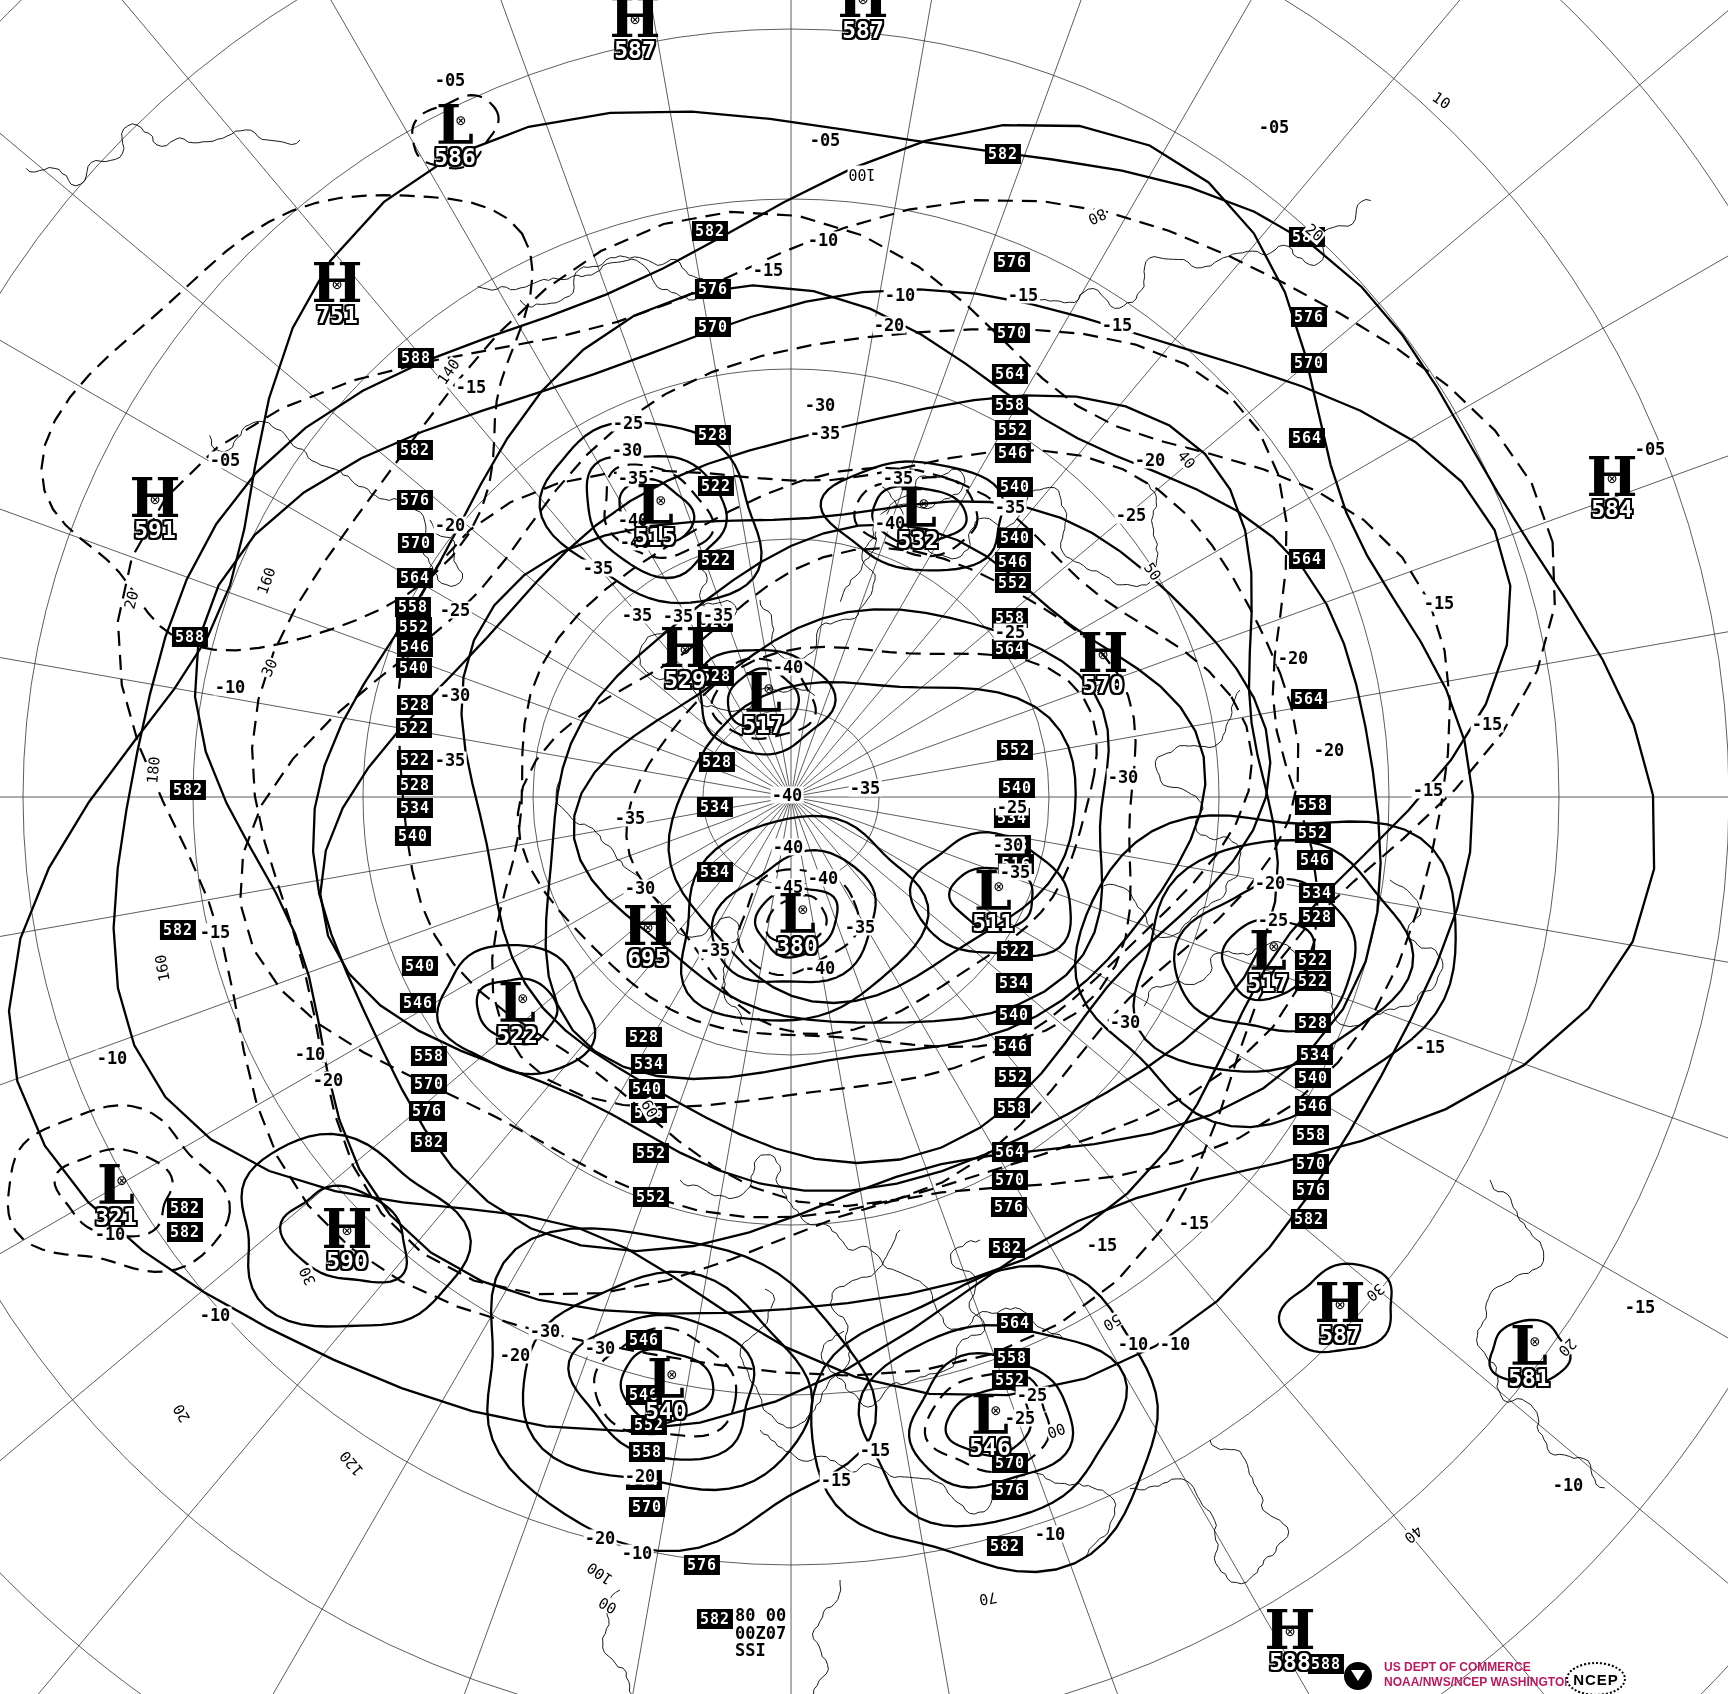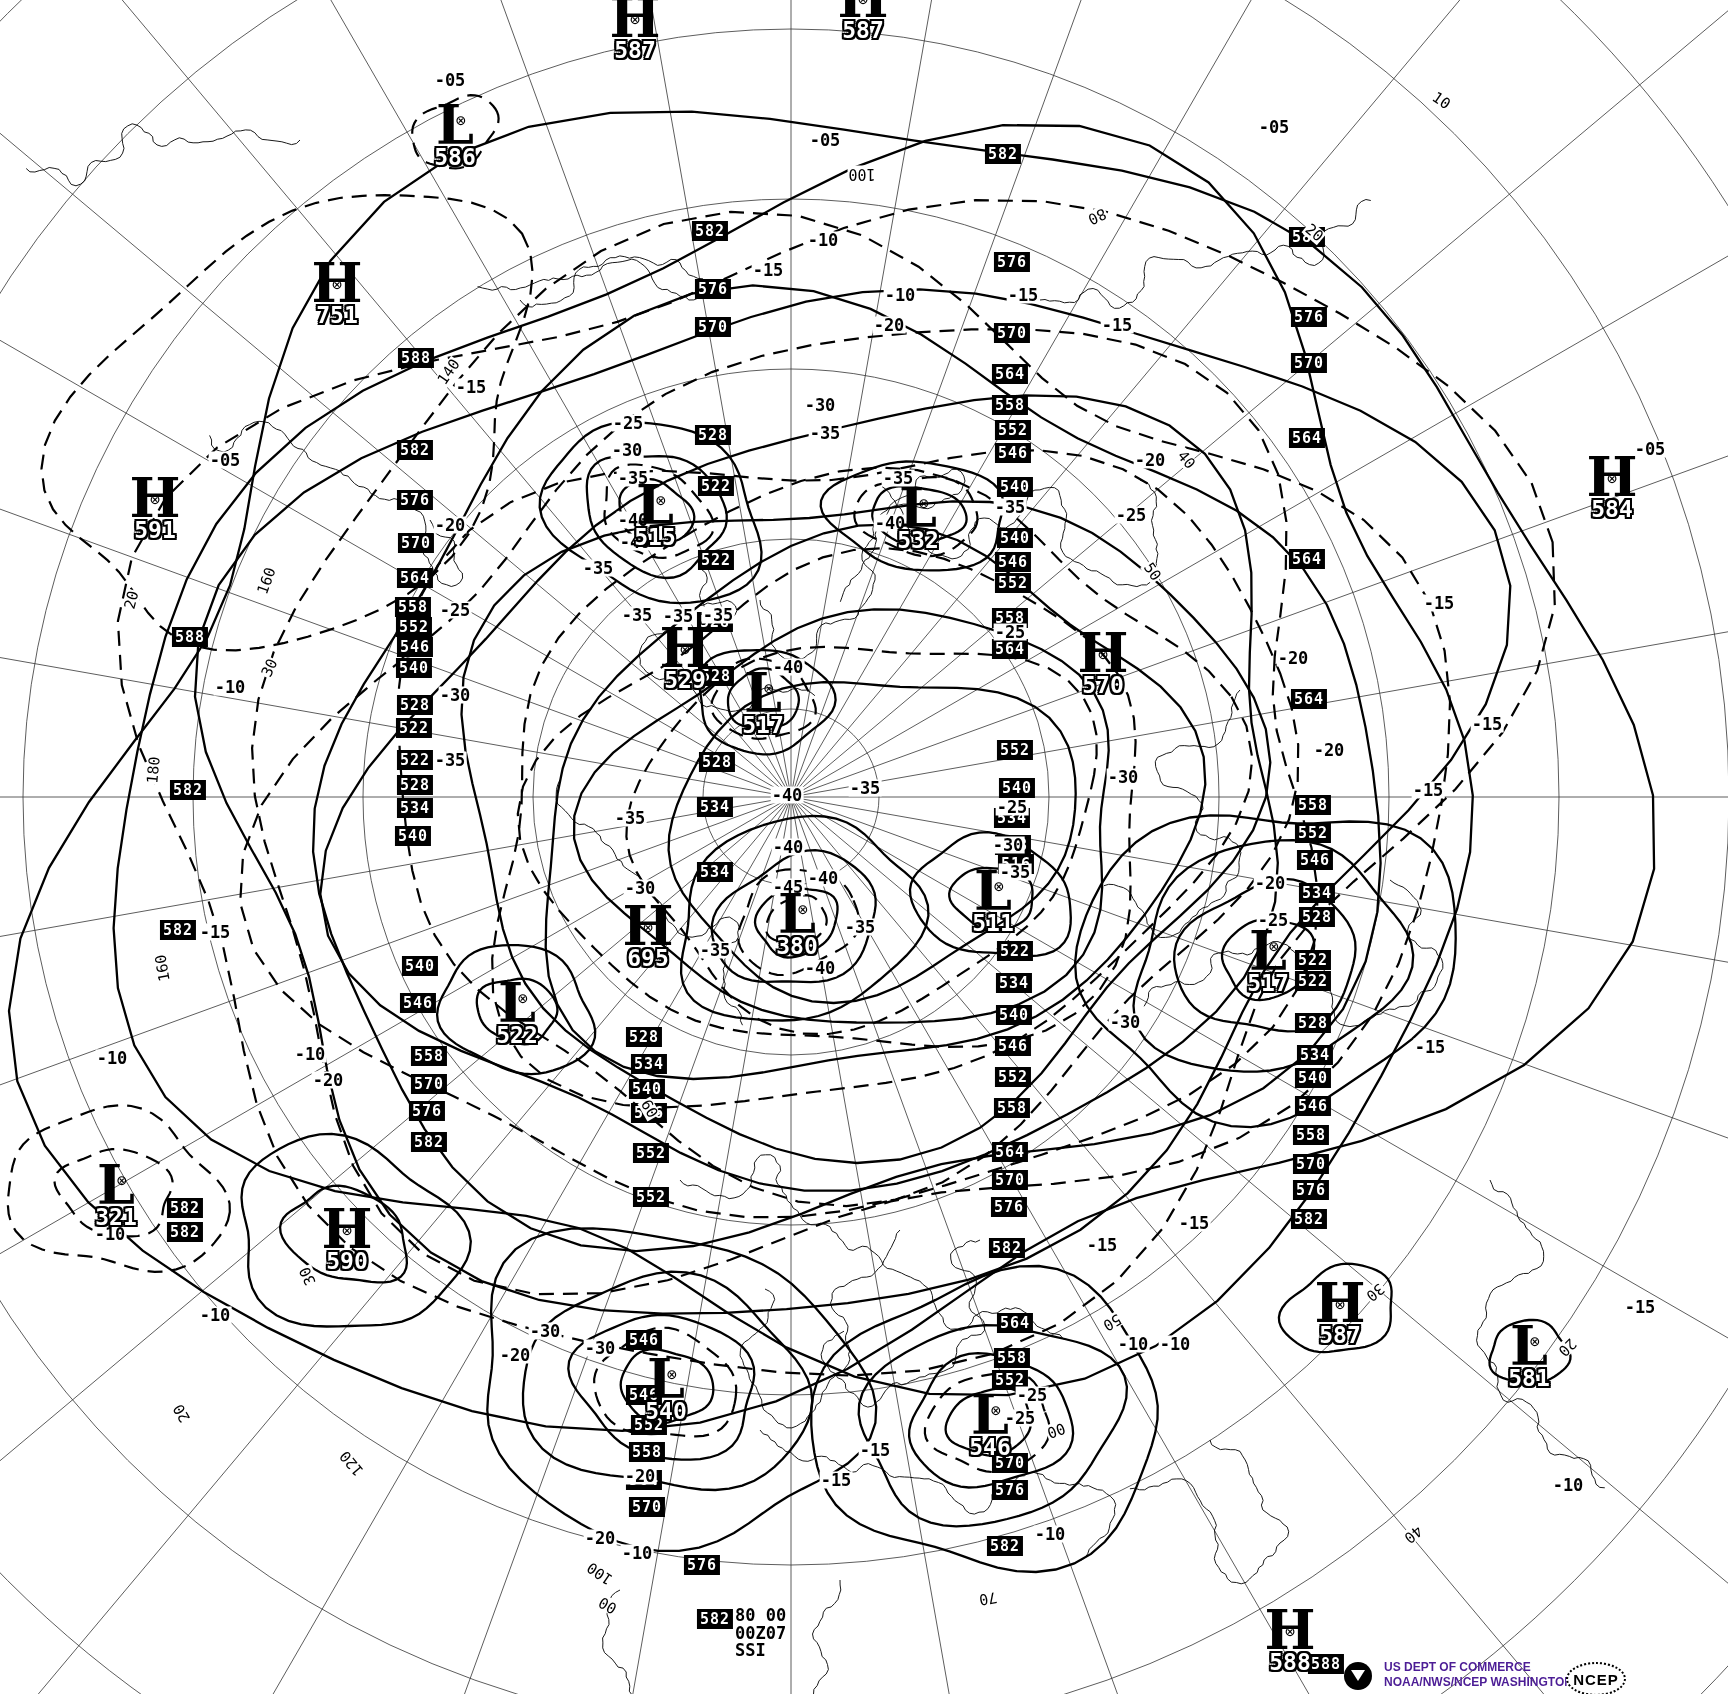--- a/index.html
+++ b/index.html
@@ -12,21 +12,21 @@
   .grid{color:#000;font-size:15px;line-height:15px;font-weight:normal;font-family:"DejaVu Sans Mono",monospace;background:#fff;padding:0 1px;}
   .center{position:absolute;transform:translate(-50%,-50%);text-align:center;}
   .center .glyph{display:block;font-family:"DejaVu Serif",serif;font-weight:900;font-size:54px;line-height:46px;color:#000;}
   .center .otimes{position:absolute;font-size:17px;line-height:17px;color:#000;background:transparent;}
   .center.H .otimes{left:50%;top:24px;transform:translate(-50%,-50%);}
   .center.L .otimes{left:64%;top:18px;transform:translate(-50%,-50%);}
   .center .val{display:block;margin-top:-2px;font-family:"DejaVu Sans Mono",monospace;font-weight:bold;font-size:23px;line-height:22px;color:#fff;
     text-shadow:-2px -2px 0 #000,2px -2px 0 #000,-2px 2px 0 #000,2px 2px 0 #000,-2px 0 0 #000,2px 0 0 #000,0 -2px 0 #000,0 2px 0 #000;}
   #title{position:absolute;left:240px;top:1644px;font-family:"DejaVu Sans Mono",monospace;font-weight:bold;font-size:27px;color:#000;letter-spacing:0px;white-space:nowrap;background:#fff;padding:0 4px;}
   .station-line{position:absolute;font-family:"DejaVu Sans Mono",monospace;font-weight:bold;font-size:17px;color:#000;background:#fff;line-height:17px;}
-  #credit{position:absolute;left:1384px;top:1660px;font-family:"Liberation Sans",sans-serif;font-weight:bold;font-size:12px;color:#4c1d95;line-height:15px;white-space:nowrap;}
+  #credit{position:absolute;left:1384px;top:1660px;font-family:"Liberation Sans",sans-serif;font-weight:bold;font-size:12px;color:#be185d;line-height:15px;white-space:nowrap;}
   #noaa-logo{position:absolute;left:1344px;top:1662px;width:28px;height:28px;border-radius:50%;background:#000;}
   #noaa-logo:after{content:"";position:absolute;left:7px;top:8px;width:0;height:0;border-left:7px solid transparent;border-right:7px solid transparent;border-top:11px solid #fff;}
   #ncep-logo{position:absolute;left:1566px;top:1662px;width:56px;height:30px;border:2px dotted #000;border-radius:50%;display:flex;align-items:center;justify-content:center;font-family:"Liberation Sans",sans-serif;font-weight:bold;font-size:15px;letter-spacing:1px;color:#000;background:#fff;}
 </style>
 </head>
 <body>
 
 <div id="stage">
   <svg id="mapsvg" width="1728" height="1694" viewBox="0 0 1728 1694">
     <g id="g-grat" stroke="#000" stroke-width="0.8" fill="none" opacity="0.8">

